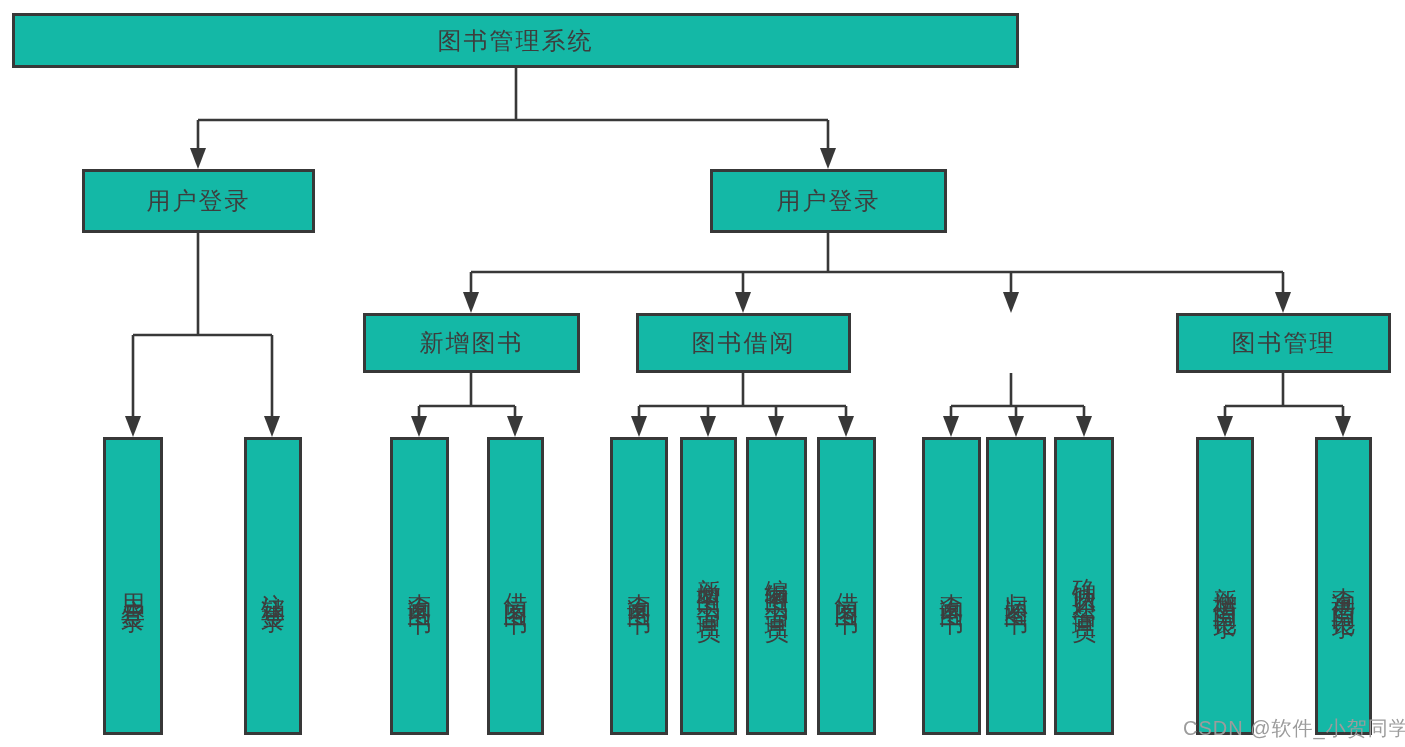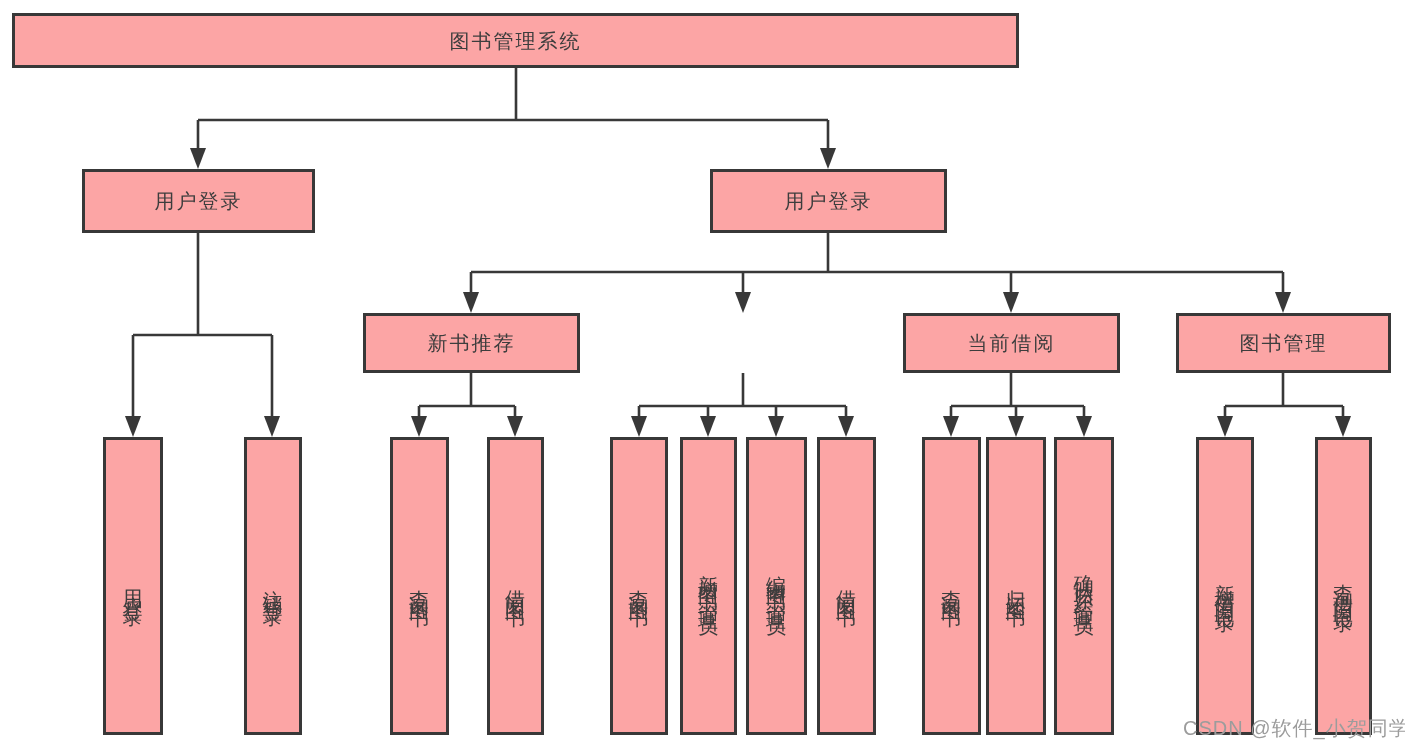--- a/index.html
+++ b/index.html
@@ -6,23 +6,23 @@
   .stage{
     position:relative;width:1405px;height:747px;overflow:hidden;
     background:var(--background,#ffffff);
     font-family:"Liberation Sans",sans-serif;
   }
   #connectors{position:absolute;left:0;top:0;z-index:0;}
   #connectors path{stroke:var(--line,#383838);stroke-width:2.6;fill:none;}
   #connectors polygon{fill:var(--line,#383838);}
   .box{
     position:absolute;box-sizing:border-box;z-index:1;
-    background:#fca5a5;border:3px solid var(--line,#383838);
+    background:#14b8a6;border:3px solid var(--line,#383838);
     display:flex;align-items:center;justify-content:center;
-    color:var(--text,#3d3d3d);font-size:20px;letter-spacing:2px;
+    color:var(--text,#3d3d3d);font-size:24px;letter-spacing:2px;
     white-space:nowrap;line-height:1;
   }
   .v{
     writing-mode:vertical-rl;text-orientation:mixed;
     letter-spacing:6px;white-space:normal;line-height:1;
   }
   .watermark{
     position:absolute;left:1183px;top:715px;z-index:3;
     color:var(--watermark_color,#9c9c9c);
     font-size:20px;letter-spacing:1px;white-space:nowrap;
@@ -60,22 +60,22 @@
     <polygon points="1076,416 1092,416 1084,437"></polygon>
     <polygon points="1217,416 1233,416 1225,437"></polygon>
     <polygon points="1335,416 1351,416 1343,437"></polygon>
   </svg>
 
   <div class="box" style="left:12px;top:13px;width:1007px;height:55px">图书管理系统</div>
 
   <div class="box" style="left:82px;top:169px;width:233px;height:64px">用户登录</div>
   <div class="box" style="left:710px;top:169px;width:237px;height:64px">用户登录</div>
 
-  <div class="box" style="left:363px;top:313px;width:217px;height:60px">新书推荐</div>
-  <div class="box" style="left:903px;top:313px;width:217px;height:60px">当前借阅</div>
+  <div class="box" style="left:363px;top:313px;width:217px;height:60px">新增图书</div>
+  <div class="box" style="left:636px;top:313px;width:215px;height:60px">图书借阅</div>
   <div class="box" style="left:1176px;top:313px;width:215px;height:60px">图书管理</div>
 
   <div class="box v" style="left:103px;top:437px;width:60px;height:298px">用户登录</div>
   <div class="box v" style="left:244px;top:437px;width:58px;height:298px">注销登录</div>
 
   <div class="box v" style="left:390px;top:437px;width:59px;height:298px">查询图书</div>
   <div class="box v" style="left:487px;top:437px;width:57px;height:298px">借阅图书</div>
 
   <div class="box v" style="left:610px;top:437px;width:58px;height:298px">查询图书</div>
   <div class="box v" style="left:680px;top:437px;width:57px;height:298px">新增图书（管理员）</div>

